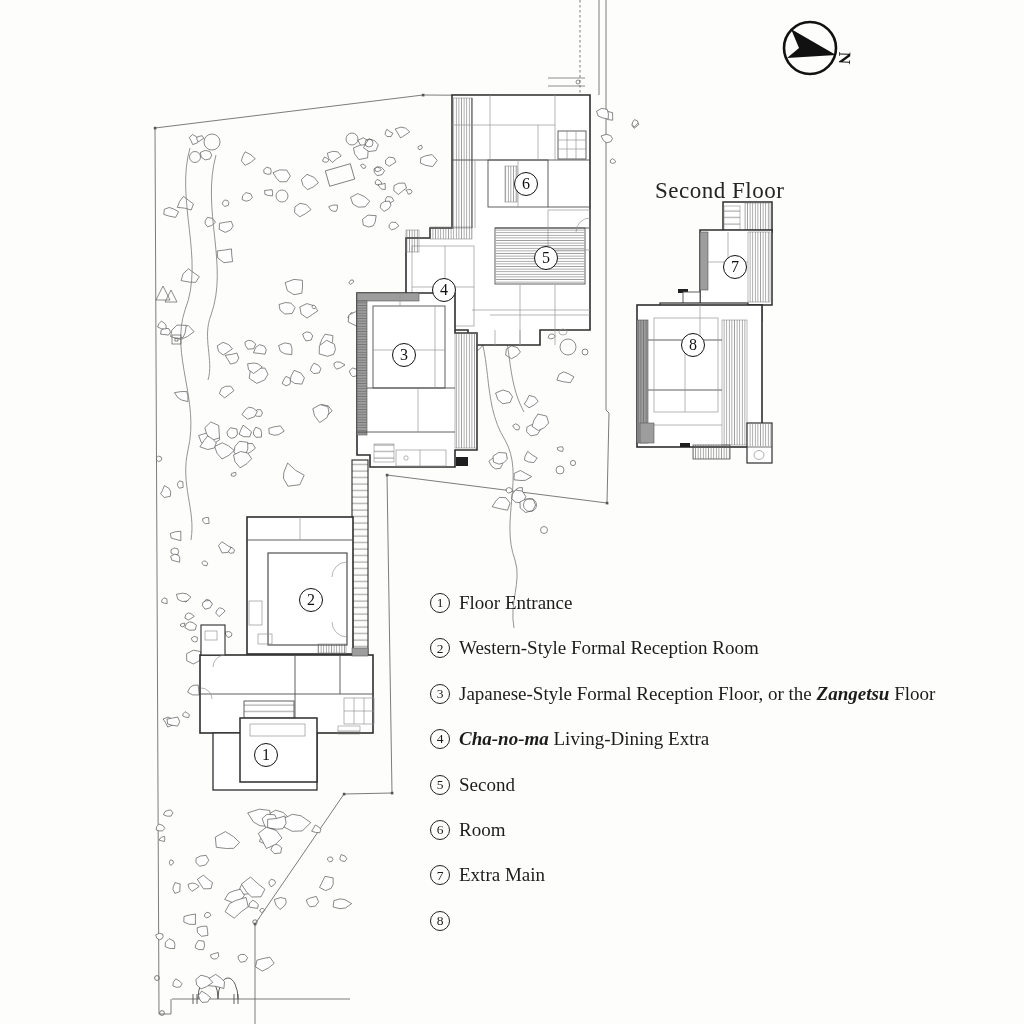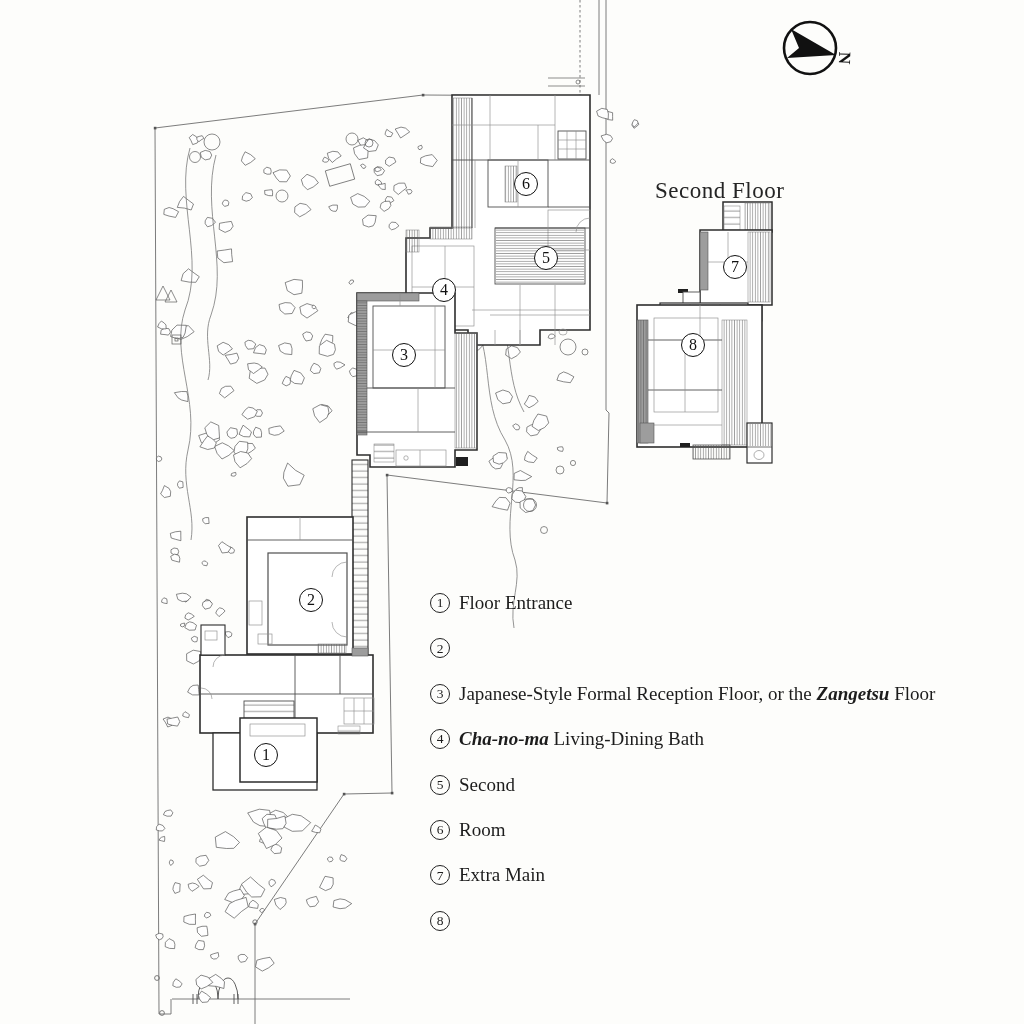--- a/index.html
+++ b/index.html
@@ -460,28 +460,29 @@
 <div class="second-floor-label">Second Floor</div>
 <div class="compass-n">N</div>
 
 <div class="legend">
   <div class="legend-row">
     <span class="lnum">1</span>
     <span class="ltext"><span>Floor Entrance</span><i></i><span></span></span>
   </div>
   <div class="legend-row">
     <span class="lnum">2</span>
+    <span class="ltext"><span>Western-Style Formal Reception Room</span><i></i><span></span></span>
   </div>
   <div class="legend-row">
     <span class="lnum">3</span>
     <span class="ltext"><span>Japanese-Style Formal Reception Floor, or the </span><i>Zangetsu</i><span> Floor</span></span>
   </div>
   <div class="legend-row">
     <span class="lnum">4</span>
-    <span class="ltext"><span></span><i>Cha-no-ma</i><span> Living-Dining Bath</span></span>
+    <span class="ltext"><span></span><i>Cha-no-ma</i><span> Living-Dining Extra</span></span>
   </div>
   <div class="legend-row">
     <span class="lnum">5</span>
     <span class="ltext"><span>Second</span><i></i><span></span></span>
   </div>
   <div class="legend-row">
     <span class="lnum">6</span>
     <span class="ltext"><span>Room</span><i></i><span></span></span>
   </div>
   <div class="legend-row">

